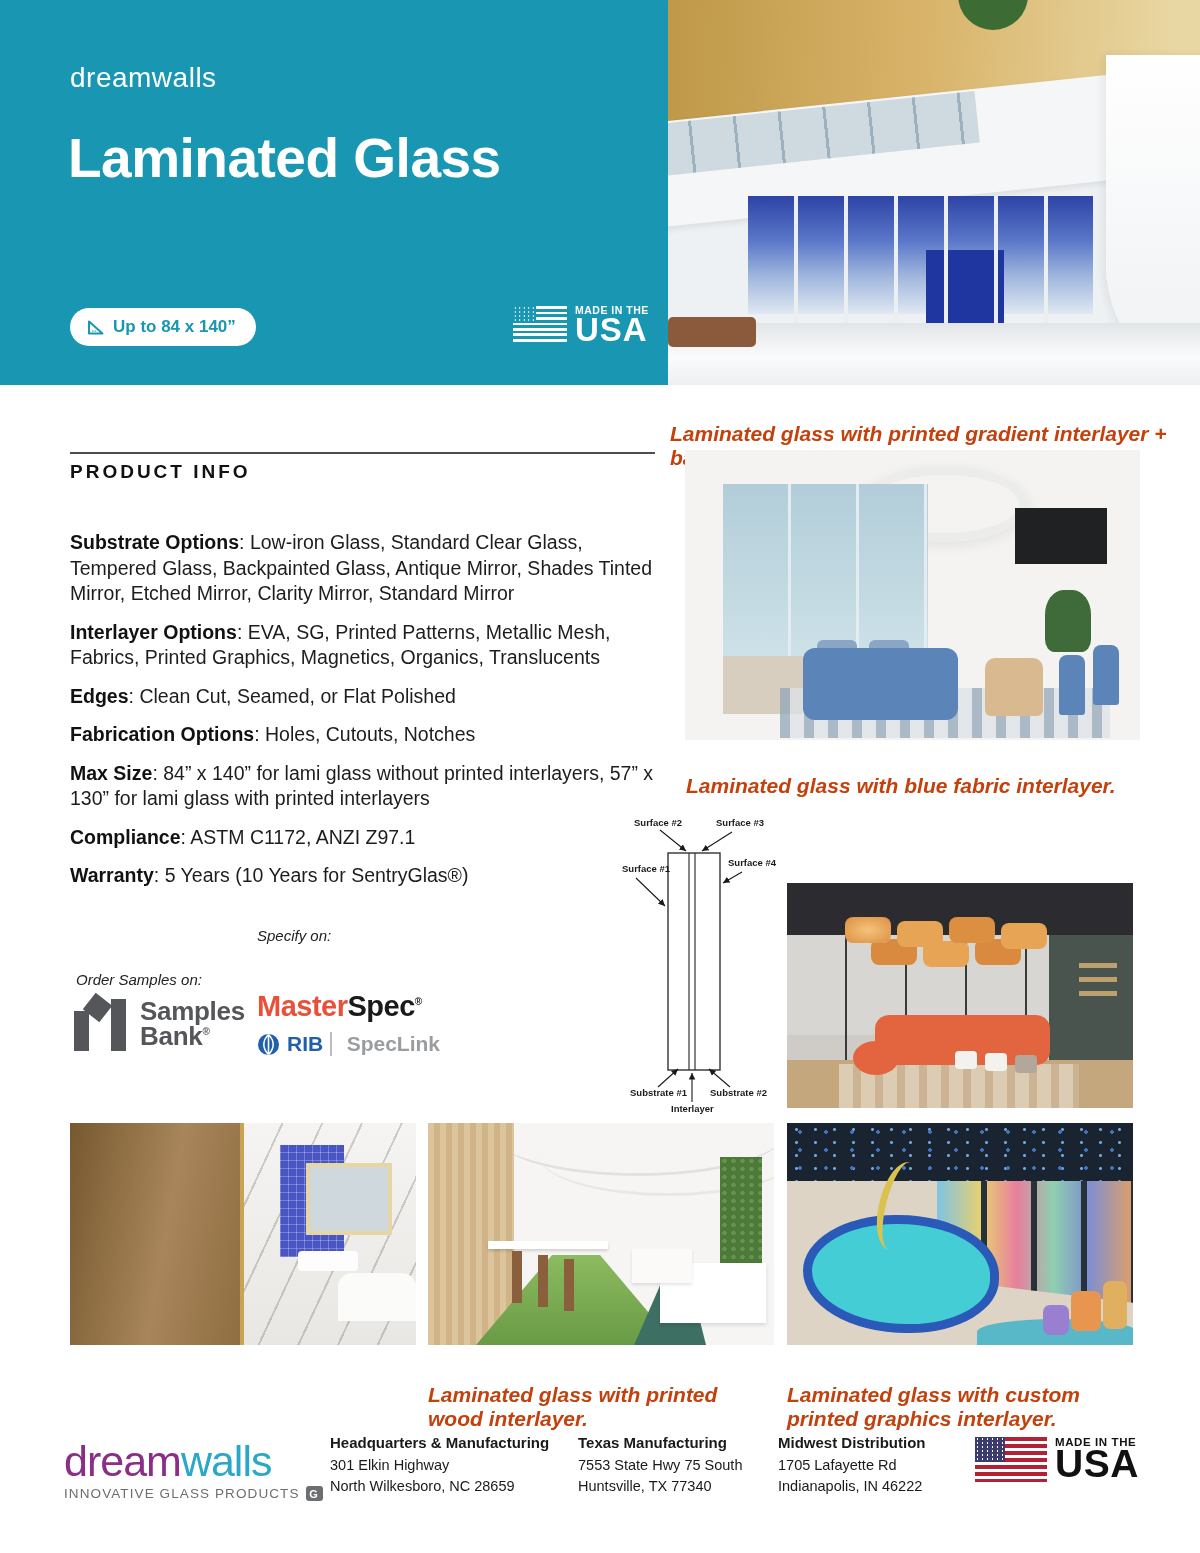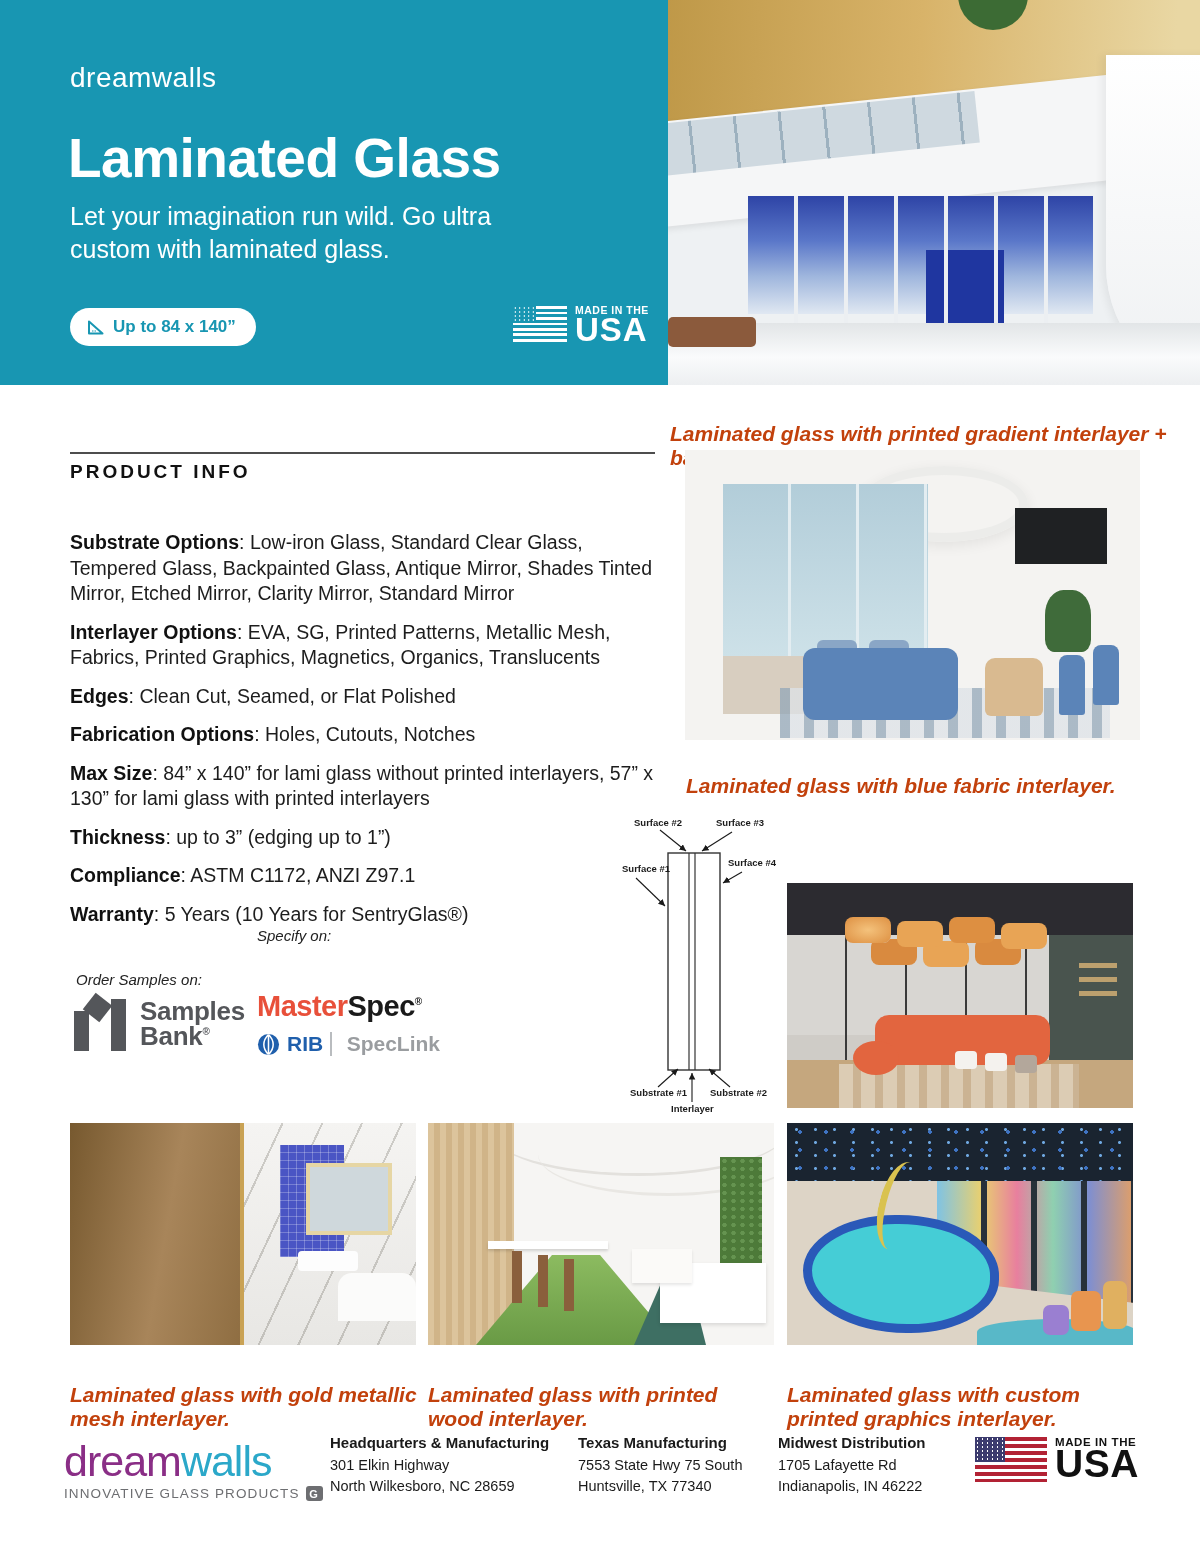--- a/index.html
+++ b/index.html
@@ -165,21 +165,20 @@
   .f-musa-txt .big{font-size:39px;font-weight:800;letter-spacing:.5px;}
 </style>
 </head>
 <body>
 
 <div class="page">
 
   <div class="header">
     <div class="brand">dreamwalls</div>
     <div class="hero-title">Laminated Glass</div>
-    <div class="hero-sub">Let your imagination run wild. Go ultra custom with laminated glass.</div>
     <div class="size-badge">
       <svg width="19" height="17" viewBox="0 0 19 17">
         <path d="M3 14.5 L16.5 14.5 L3 2.5 Z" fill="none" stroke="#1896B2" stroke-width="2" stroke-linejoin="round"></path>
         <path d="M6 12 l1.5 0 M8.5 12 l1.5 0" stroke="#1896B2" stroke-width="1.2"></path>
       </svg>
       <span>Up to 84 x 140”</span>
     </div>
     <div class="musa">
       <div class="flag-w">
           <div class="canton"></div>
@@ -207,21 +206,20 @@
 
   <div class="rule"></div>
   <div class="pi-heading">PRODUCT INFO</div>
 
   <div class="specs">
     <p class="spec"><b>Substrate Options</b><span>:</span> <span>Low-iron Glass, Standard Clear Glass, Tempered Glass, Backpainted Glass, Antique Mirror, Shades Tinted Mirror, Etched Mirror, Clarity Mirror, Standard Mirror</span></p>
     <p class="spec"><b>Interlayer Options</b><span>:</span> <span>EVA, SG, Printed Patterns, Metallic Mesh, Fabrics, Printed Graphics, Magnetics, Organics, Translucents</span></p>
     <p class="spec"><b>Edges</b><span>:</span> <span>Clean Cut, Seamed, or Flat Polished</span></p>
     <p class="spec"><b>Fabrication Options</b><span>:</span> <span>Holes, Cutouts, Notches</span></p>
     <p class="spec"><b>Max Size</b><span>:</span> <span>84” x 140” for lami glass without printed interlayers, 57” x 130” for lami glass with printed interlayers</span></p>
-    <p class="spec"><b>Thickness</b><span>:</span> <span>up to 3” (edging up to 1”)</span></p>
     <p class="spec"><b>Compliance</b><span>:</span> <span>ASTM C1172, ANZI Z97.1</span></p>
     <p class="spec"><b>Warranty</b><span>:</span> <span>5 Years (10 Years for SentryGlas®)</span></p>
   </div>
 
   <div class="order-label">Order Samples on:</div>
   <div class="mb-logo">
     <div class="mb-icon">
       <div class="mb-bar-l"></div>
         <div class="mb-diamond"></div>
         <div class="mb-bar-r"></div>
@@ -329,21 +327,20 @@
     <div class="abs pk-mullions"></div>
     <div class="abs pk-ceil"></div>
     <div class="abs pk-floor-sw"></div>
     <div class="abs pk-pool"></div>
     <div class="abs pk-slide"></div>
     <div class="abs pk-stool1"></div>
     <div class="abs pk-stool2"></div>
     <div class="abs pk-stool3"></div>
   </div>
 
-  <div class="caption caption-bath">Laminated glass with gold metallic mesh interlayer.</div>
   <div class="caption caption-wood">Laminated glass with printed wood interlayer.</div>
   <div class="caption caption-kids">Laminated glass with custom printed graphics interlayer.</div>
 
   <div class="f-logo">
     <div class="f-word"><span class="f-dream">dream</span><span class="f-walls">walls</span></div>
     <div class="f-tag">
       <span>INNOVATIVE GLASS PRODUCTS</span>
       <span class="g-mark">G</span>
     </div>
   </div>

